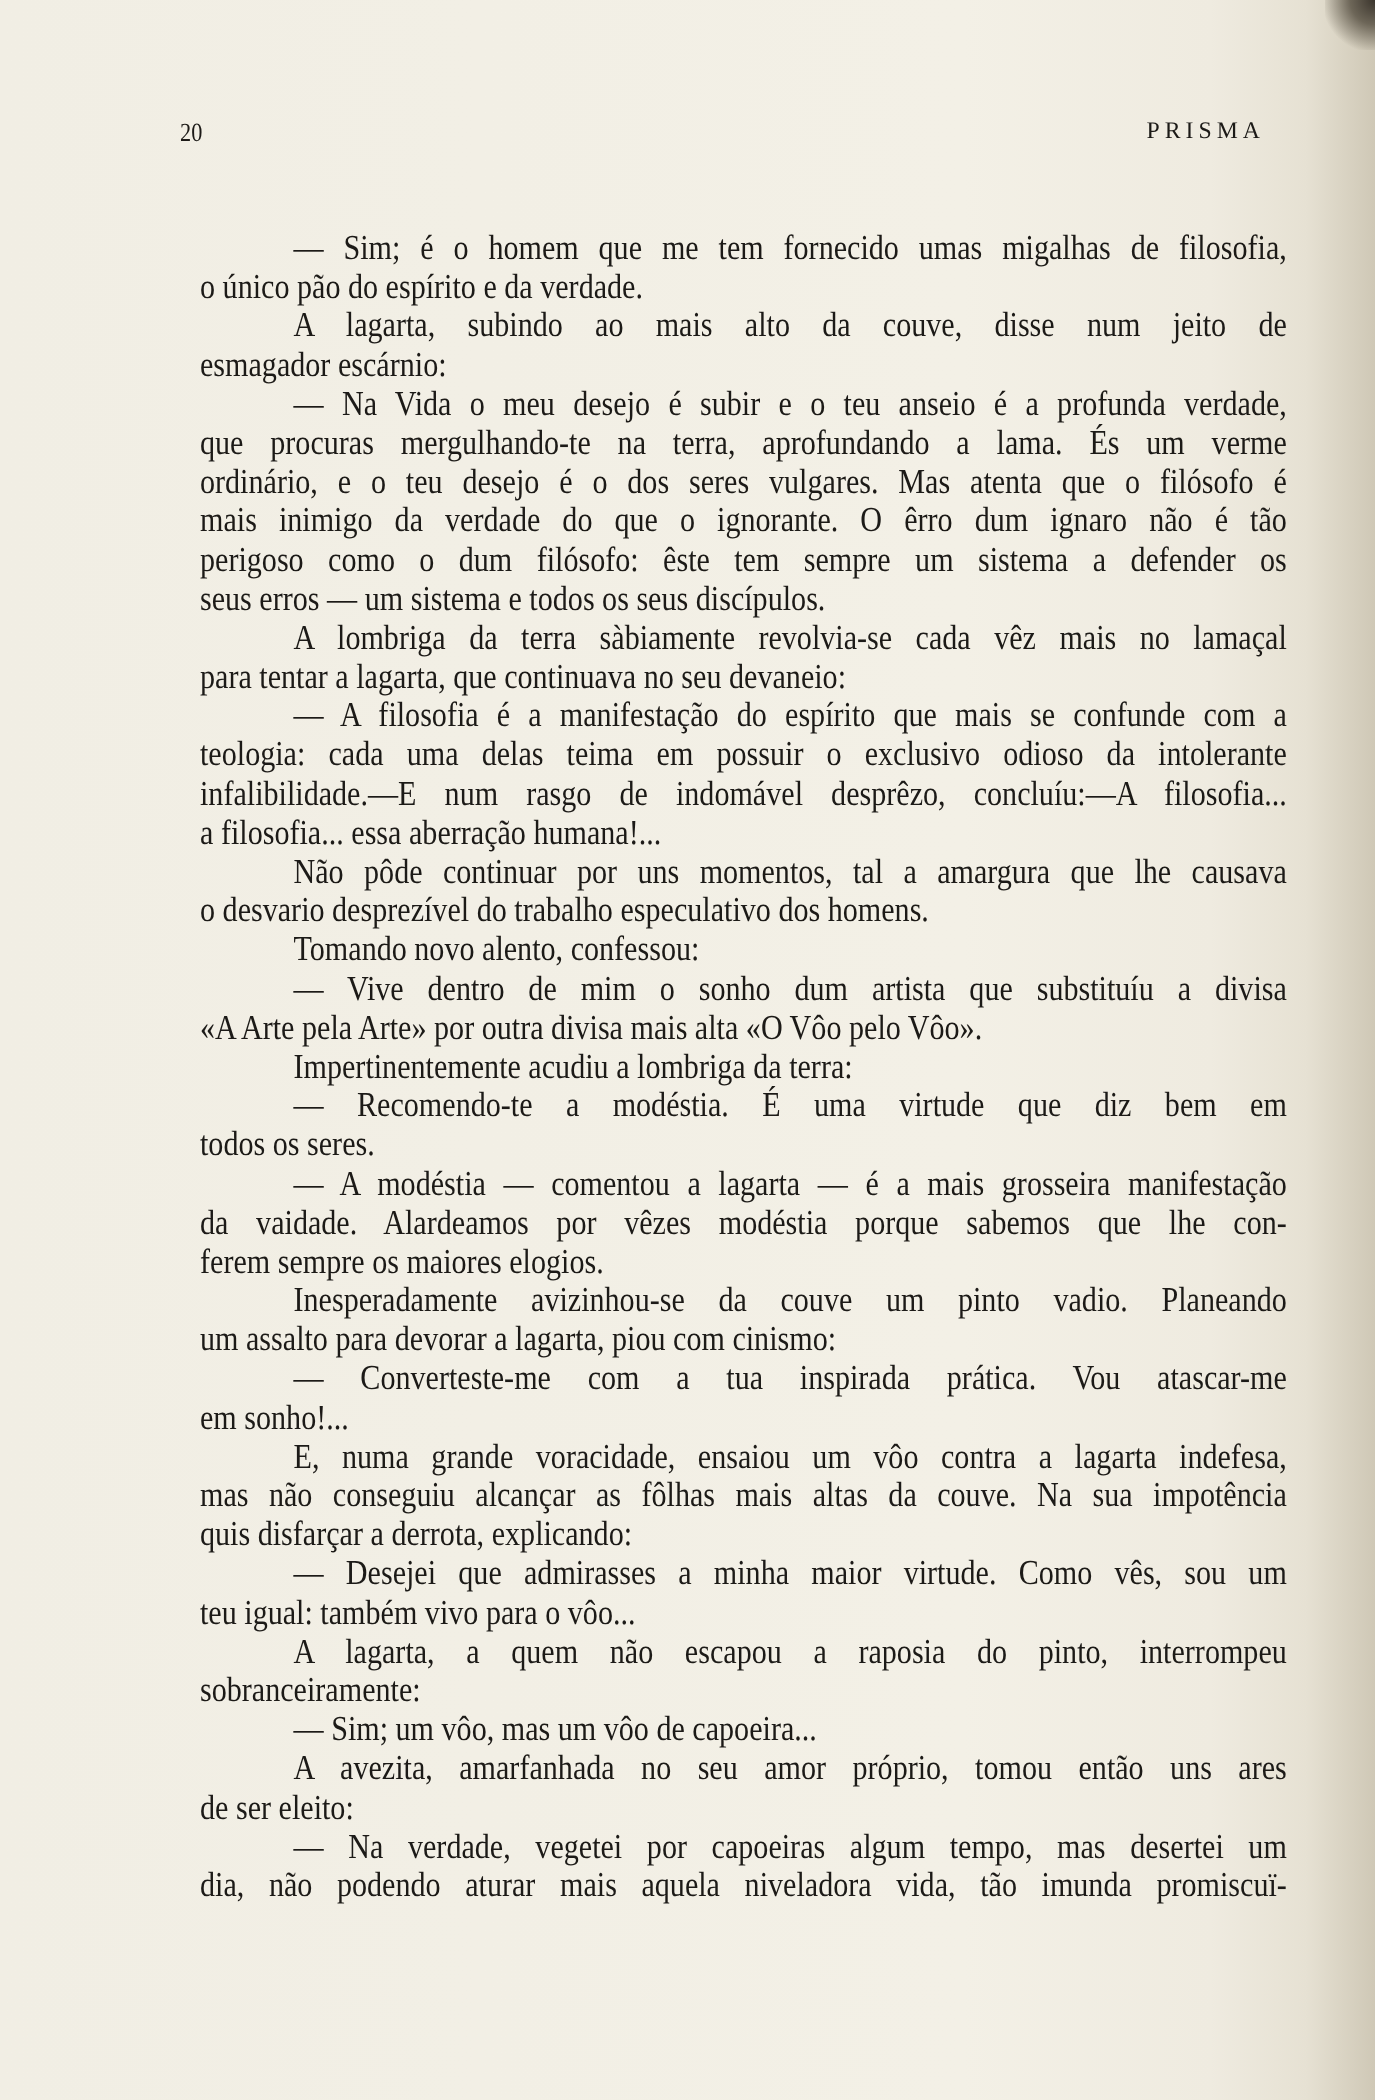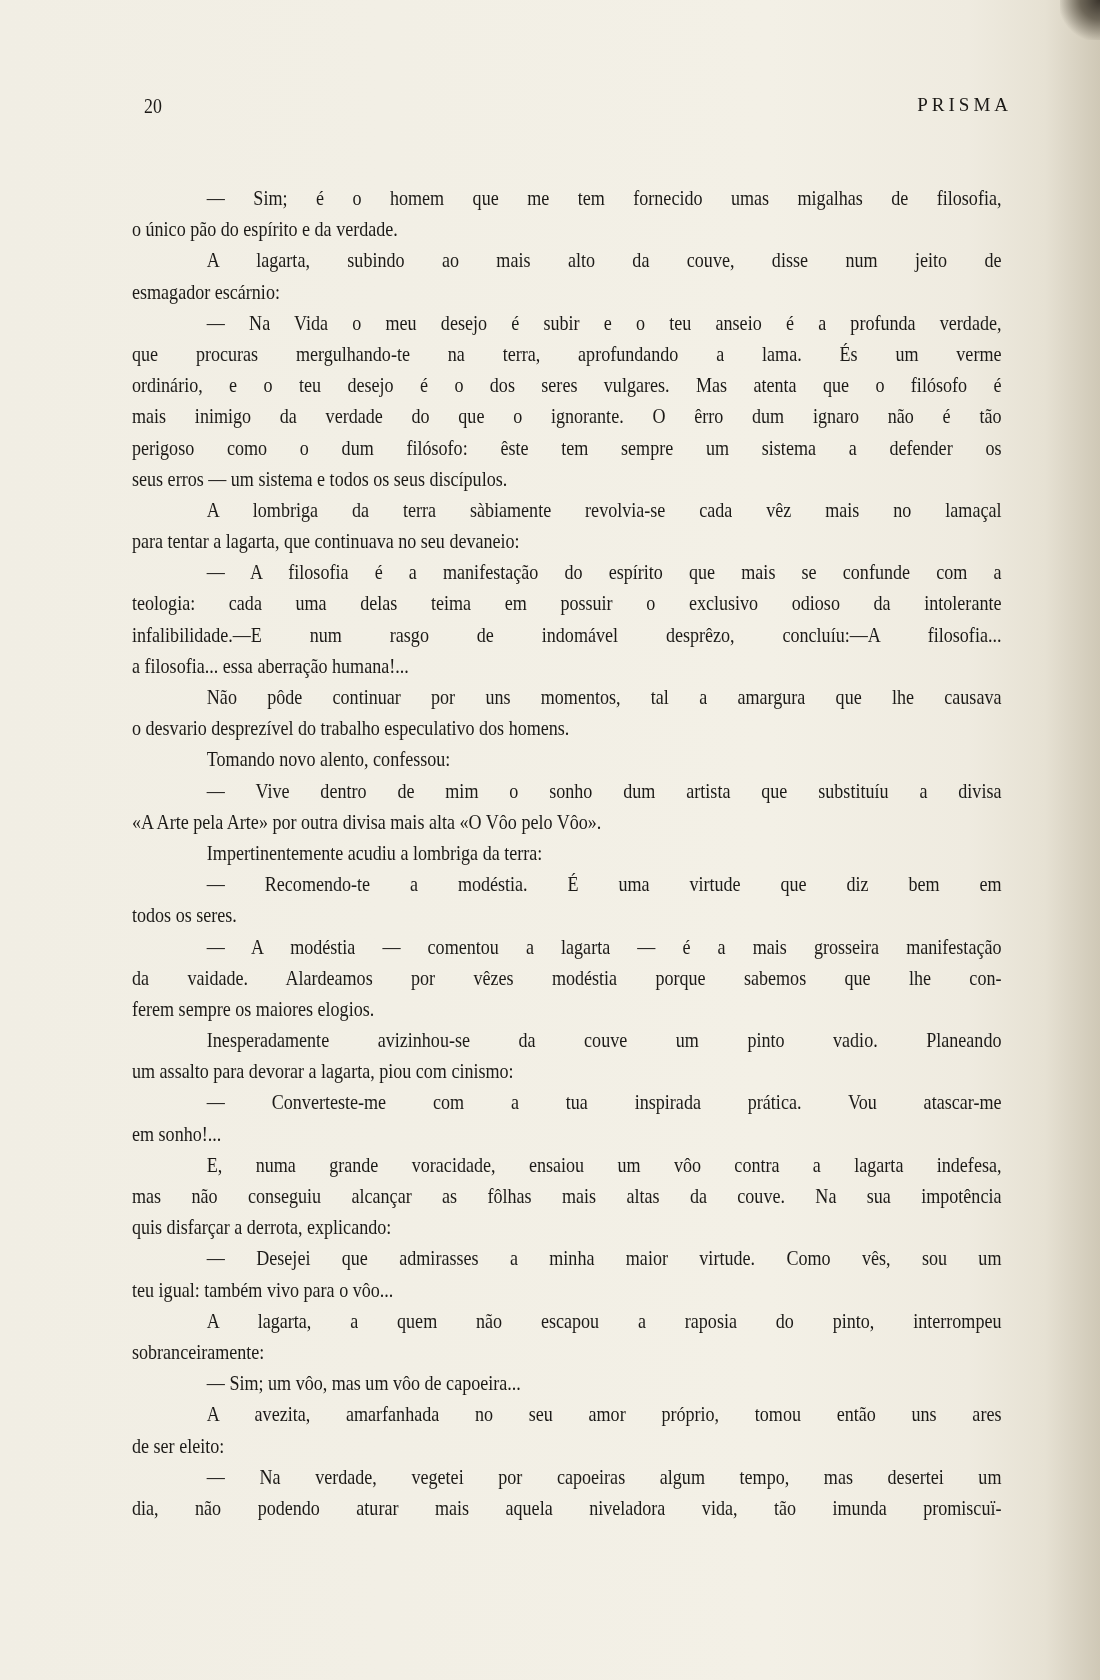--- a/index.html
+++ b/index.html
@@ -14,22 +14,22 @@
     background: radial-gradient(circle at 100% 0%, #3a342c 0%, #6d6658 35%, rgba(200,193,178,0) 75%);
   }
   .page-number {
     position:absolute; left:144px; top:94px; font-size:21px; letter-spacing:0;
     transform:scaleX(0.85); transform-origin:left;
   }
   .running-head {
     position:absolute; right:88px; top:94px; font-size:19px; letter-spacing:4px;margin-left:22px;
   }
   .text-block {
-    position:absolute; left:132px; top:183px; width:870px;
-    font-size:21px; line-height:31.2px;
+    position:absolute; left:160px; top:183px; width:870px;
+    font-size:28px; line-height:31.2px;
   }
   .line {
     display:block; height:31.2px; white-space:nowrap;
     text-align:justify; text-align-last:justify;
     transform:scaleX(0.86); transform-origin:left; width:1011px;
   }
   .line.indent { padding-left:87px; width:924px; }
   .line.last { text-align-last:left; }
 </style>
 </head>

